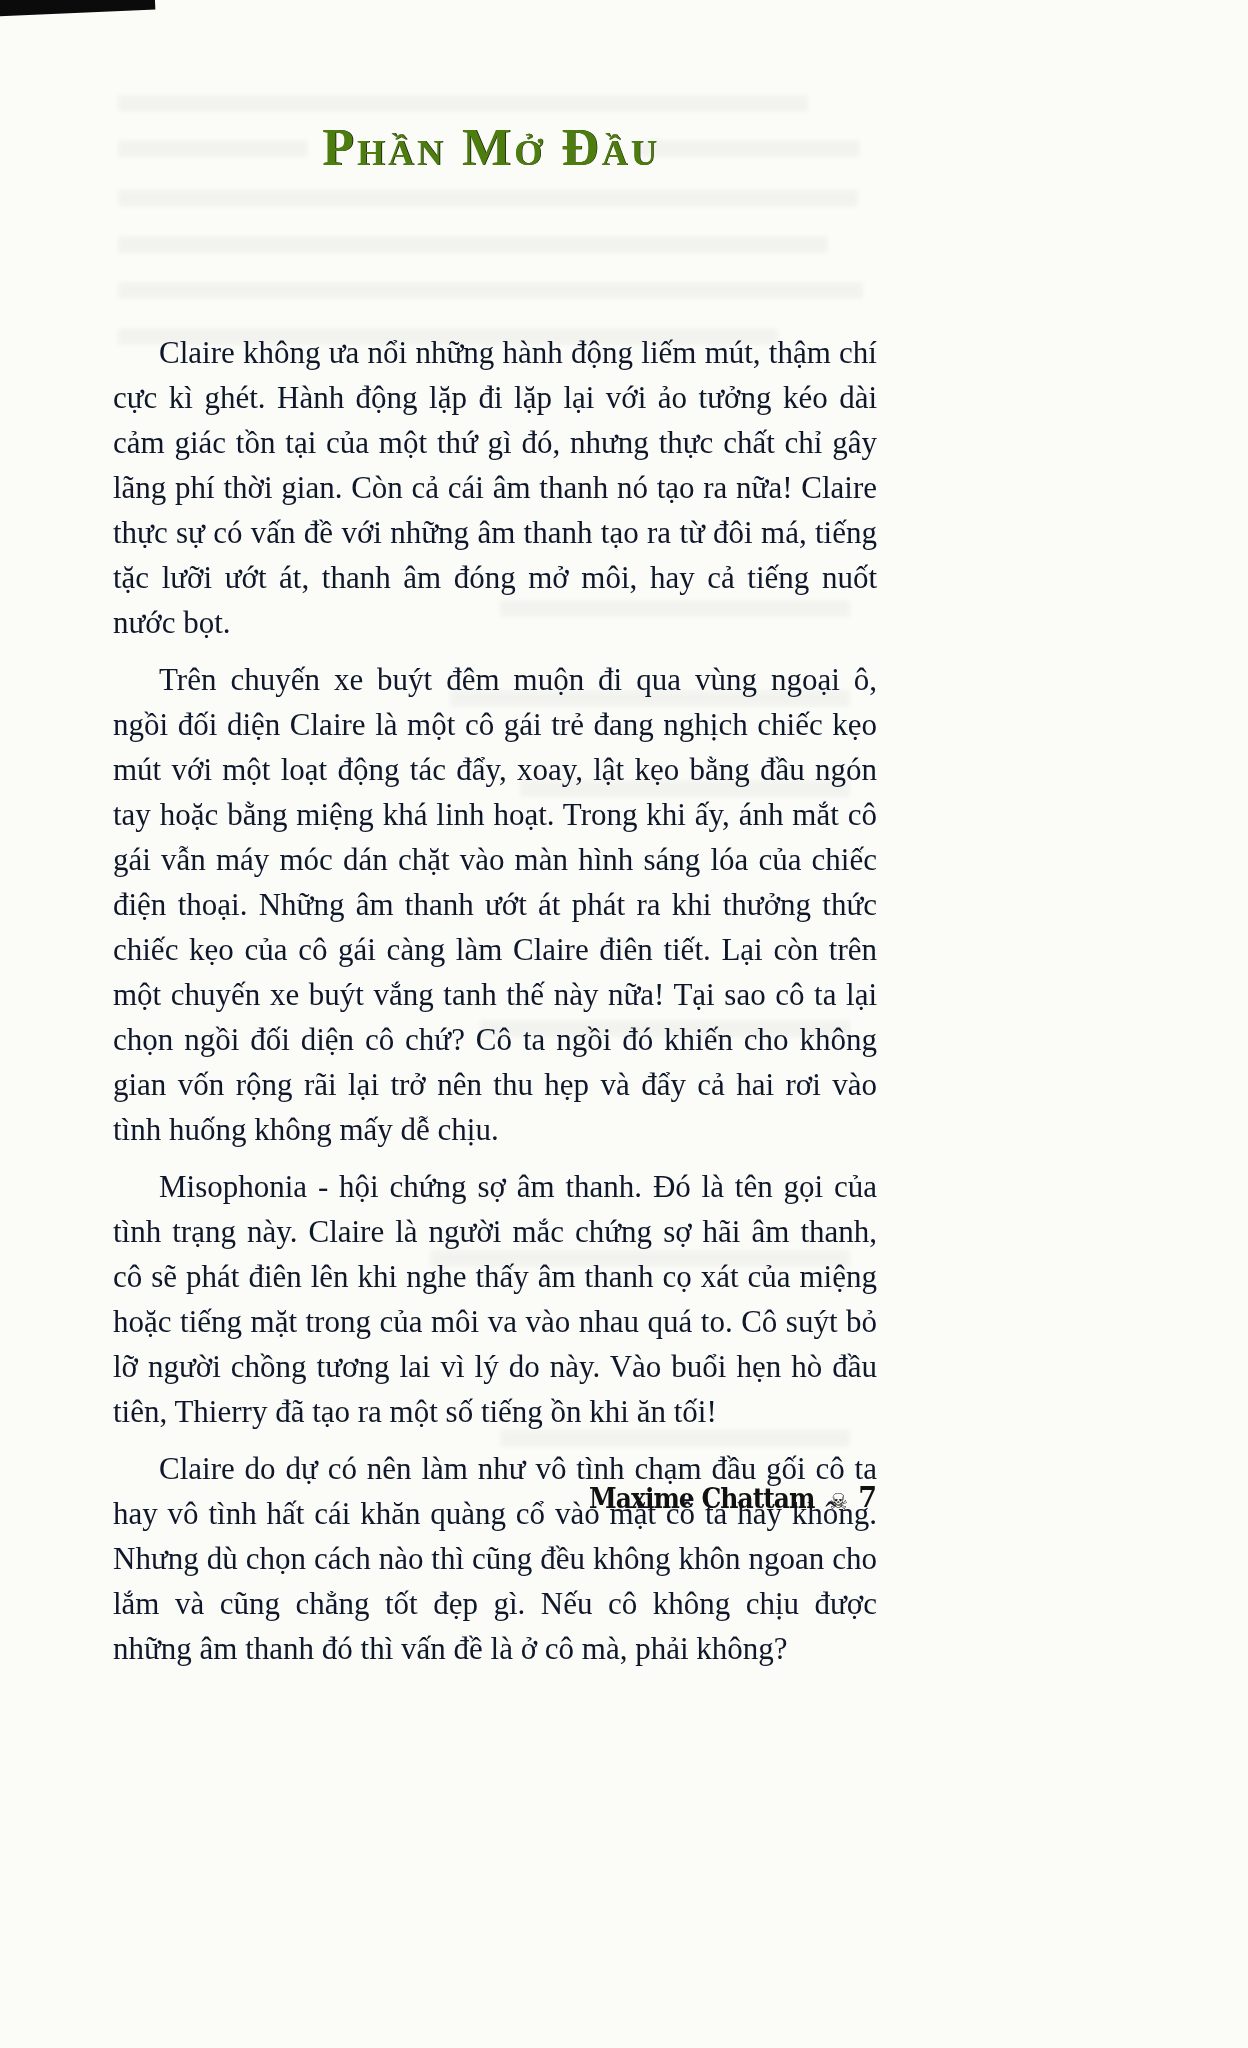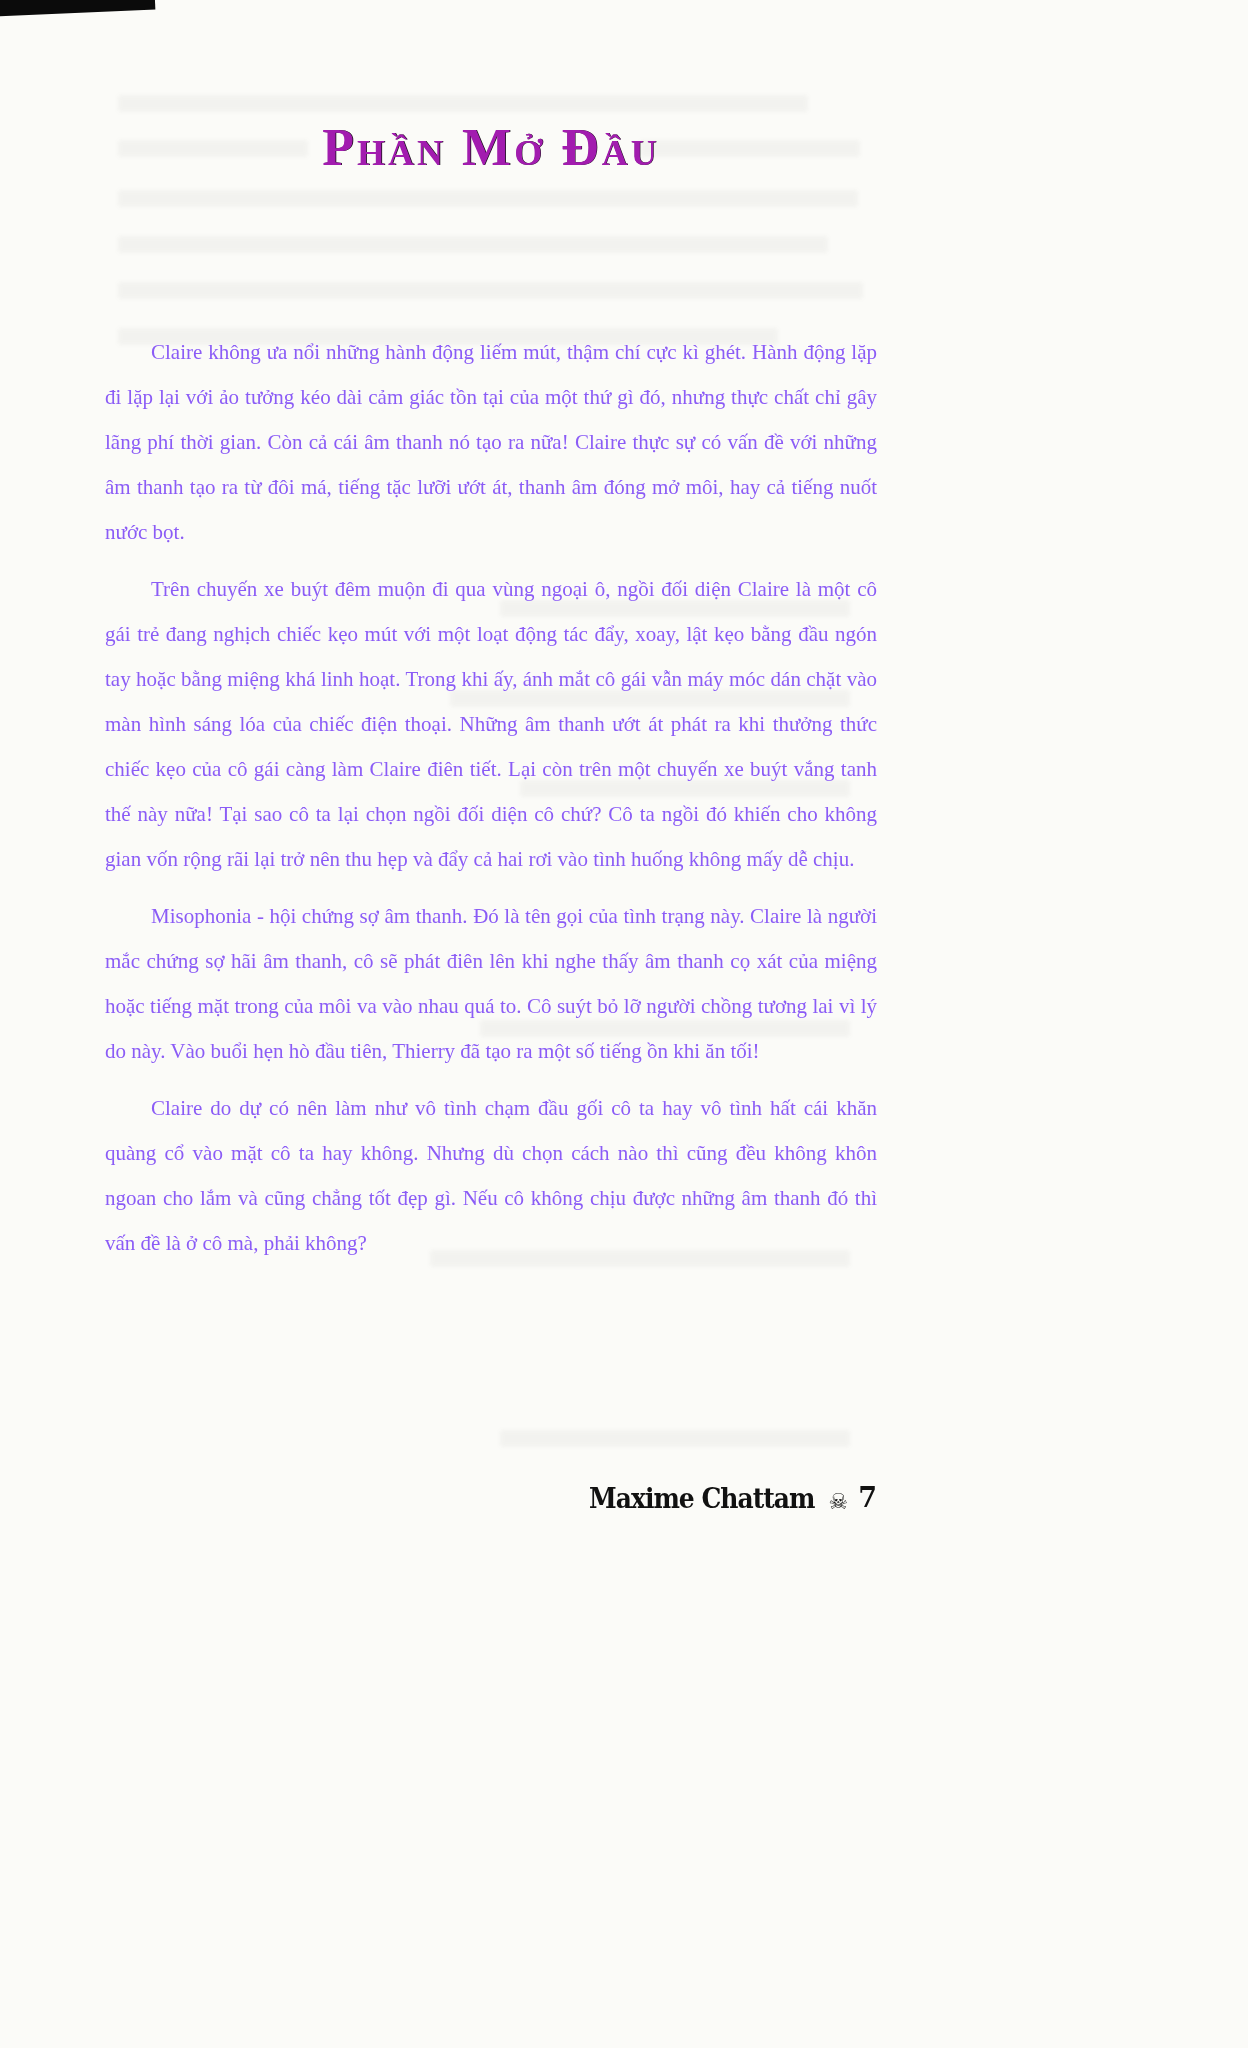--- a/index.html
+++ b/index.html
@@ -43,30 +43,30 @@
   }
   .chapter-title {
     margin: 118px 0 0 0;
     text-align: center;
     font-family: "Liberation Serif", "DejaVu Serif", serif;
     font-weight: bold;
     font-variant: small-caps;
     font-size: 52px;
     line-height: 60px;
     letter-spacing: 3px;
-    color: #a21caf;
+    color: #4d7c0f;
     text-shadow: 0.6px 0 0 #101010;
   }
   .body-text p {
-    margin: 0 0 12px 0;
-    font-size: 21px;
+    margin: 0 0 12px 8px;
+    font-size: 31px;
     line-height: 45px;
     text-align: justify;
     text-indent: 46px;
-    color: #8b5cf6;
+    color: #0f172a;
   }
   .body-text p:first-child {
     margin-top: 152px;
   }
   .footer {
     position: absolute;
     left: 105px;
     top: 1482px;
     width: 772px;
     text-align: right;

